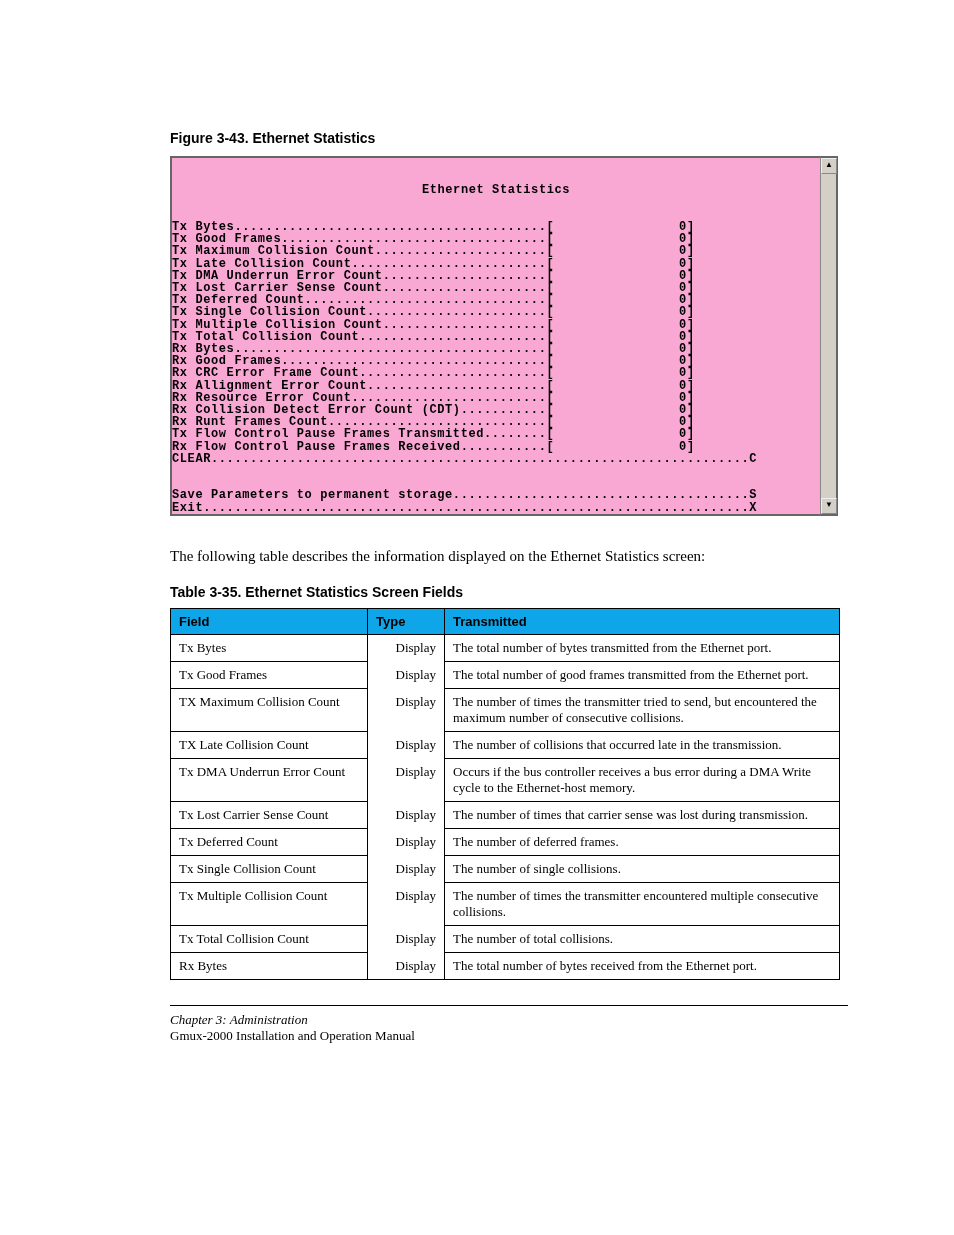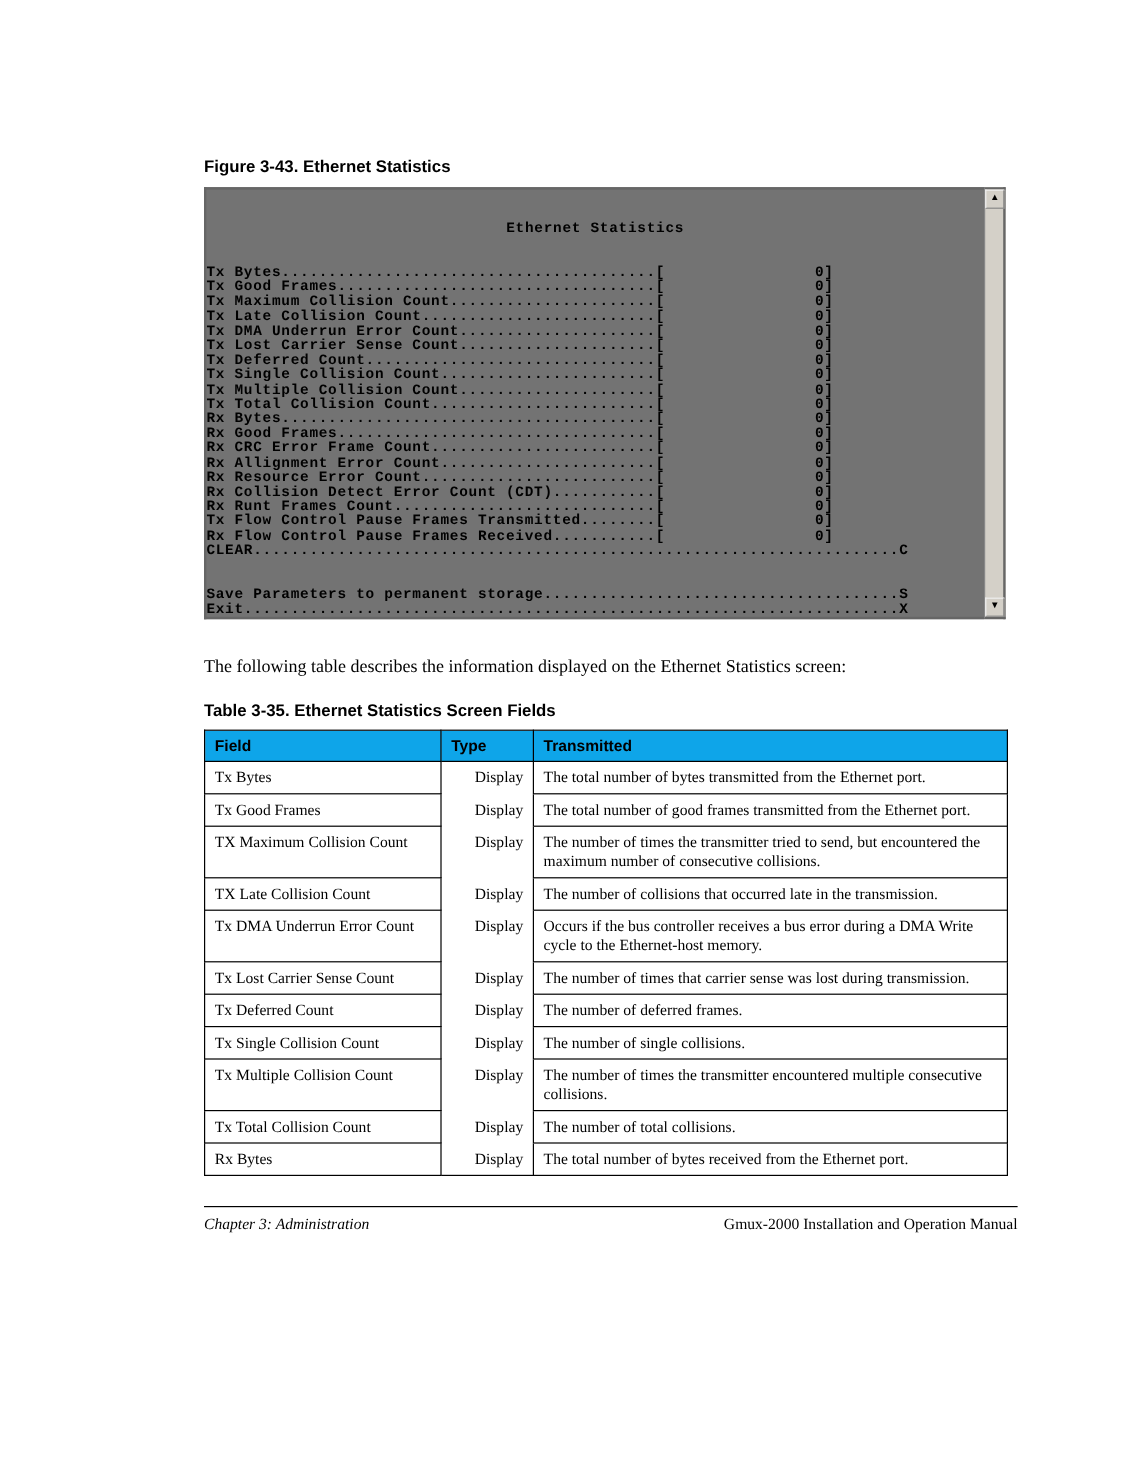--- a/index.html
+++ b/index.html
@@ -28,21 +28,21 @@
   .terminal-wrap {
     margin-left: 170px;
     width: 670px;
     position: relative;
   }
   .terminal {
     border: 2px solid #666;
     border-right: none;
     width: 650px;
     height: 360px;
-    background: #737373;
+    background: #f9a8d4;
     position: relative;
     overflow: hidden;
     box-sizing: border-box;
     display: inline-block;
     vertical-align: top;
   }
   .scrollbar {
     display: inline-block;
     vertical-align: top;
     width: 18px;
@@ -116,20 +116,21 @@
   }
   table.data td.c1 { width: 180px; }
   table.data td.c2 { width: 60px; text-align: right; }
   .footer {
     border-top: 1px solid #000;
     margin: 25px 106px 0 170px;
     padding-top: 6px;
     display: flex;
     justify-content: space-between;
     font-size: 13px;
+    flex-direction: column;
   }
   .footer .left { font-style: italic; }
 </style>
 </head>
 <body>
 
 <div class="page">
   <div class="header-area"></div>
 
   <div class="fig-caption">Figure 3-43. Ethernet Statistics</div>

